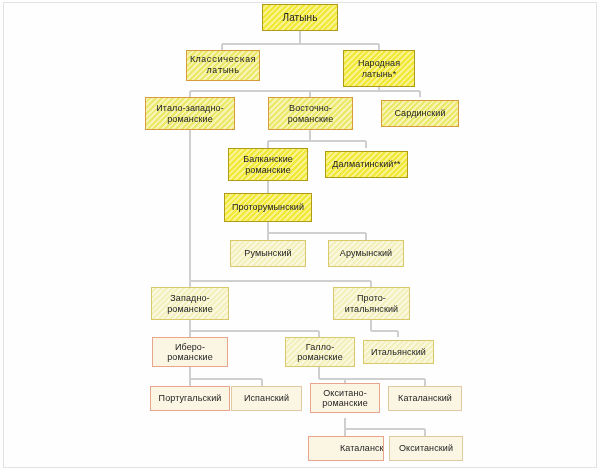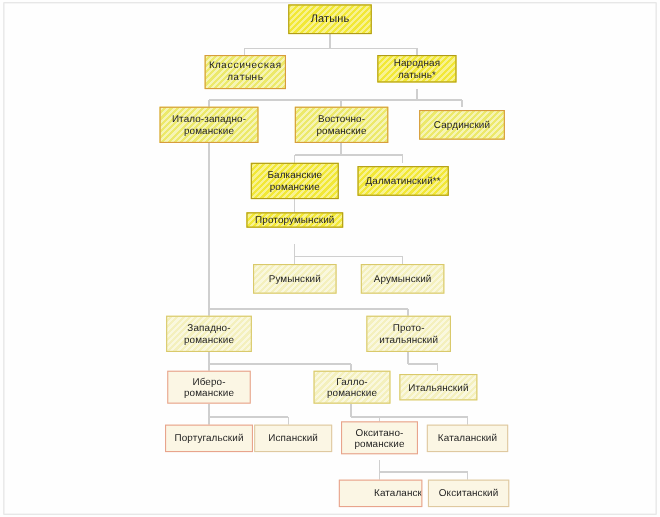--- a/index.html
+++ b/index.html
@@ -165,21 +165,21 @@
   </svg>
 
   <div class="node t-bright" style="left:262px; top:4px; width:76px; height:27px; font-size:10px;">
     <span class="lbl">Латынь</span>
   </div>
 
   <div class="node t-mid" style="left:186px; top:50px; width:74px; height:31px; font-size:9px;font-family:Liberation Mono, monospace;">
     <span class="lbl">Классическая<br>латынь</span>
   </div>
 
-  <div class="node t-bright" style="left:343px; top:50px; width:72px; height:25px; font-size:9px;">
+  <div class="node t-bright" style="left:343px; top:50px; width:72px; height:37px; font-size:9px;">
     <span class="lbl">Народная<br>латынь*</span>
   </div>
 
   <div class="node t-mid" style="left:145px; top:97px; width:90px; height:33px; font-size:9px;">
     <span class="lbl">Итало-западно-<br>романские</span>
   </div>
 
   <div class="node t-mid" style="left:268px; top:97px; width:85px; height:33px; font-size:9px;">
     <span class="lbl">Восточно-<br>романские</span>
   </div>
@@ -189,21 +189,21 @@
   </div>
 
   <div class="node t-bright" style="left:228px; top:148px; width:80px; height:33px; font-size:9px;">
     <span class="lbl">Балканские<br>романские</span>
   </div>
 
   <div class="node t-bright" style="left:325px; top:151px; width:83px; height:27px; font-size:9px;">
     <span class="lbl">Далматинский**</span>
   </div>
 
-  <div class="node t-bright" style="left:224px; top:193px; width:88px; height:14px; font-size:9px;justify-content:flex-end;">
+  <div class="node t-bright" style="left:224px; top:193px; width:88px; height:29px; font-size:9px;justify-content:flex-end;">
     <span class="lbl">Проторумынский</span>
   </div>
 
   <div class="node t-pale" style="left:230px; top:240px; width:76px; height:27px; font-size:9px;text-align:center;">
     <span class="lbl">Румынский</span>
   </div>
 
   <div class="node t-pale" style="left:328px; top:240px; width:76px; height:27px; font-size:9px;align-items:center;">
     <span class="lbl">Арумынский</span>
   </div>

